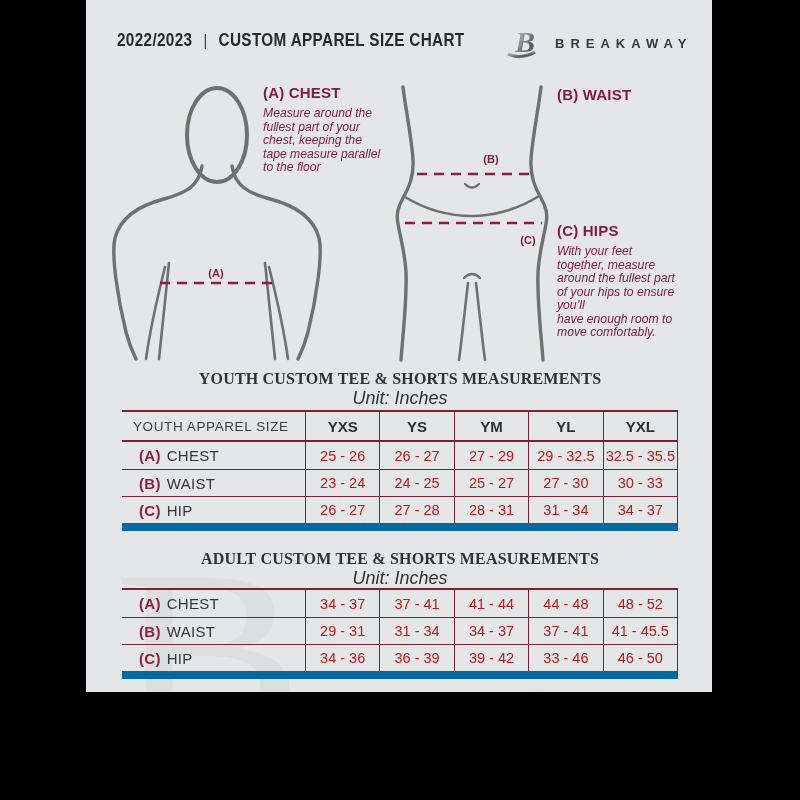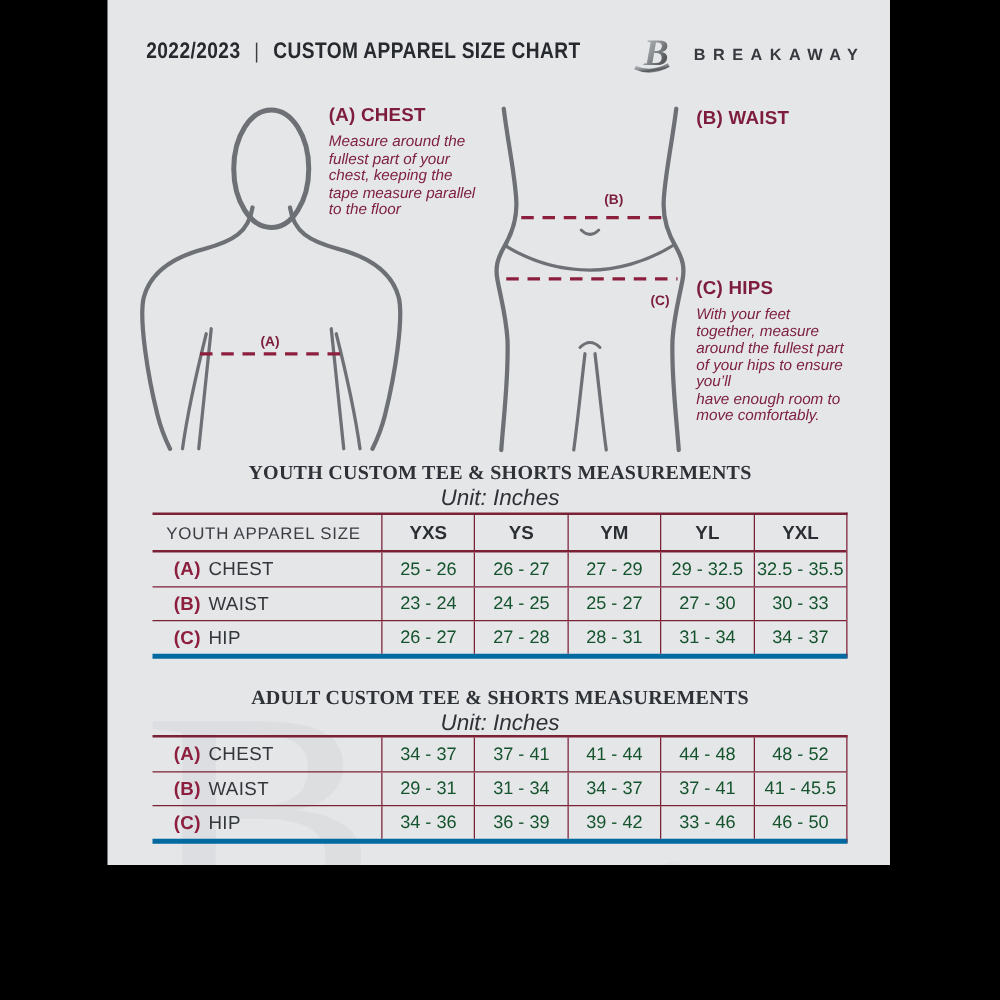--- a/index.html
+++ b/index.html
@@ -49,39 +49,39 @@
   .sec-unit {
     position:absolute; left:36px; width:556px; text-align:center;
     font-size:18px; font-style:italic; color:#2e3236;
   }
   #youth-title { top:370px;font-family:Liberation Serif, serif; } #youth-unit { top:388px; }
   #adult-title { top:550px;font-family:Liberation Serif, serif; } #adult-unit { top:568px; }
   
   .sizes-table {
     position:absolute; left:36px; width:556px; z-index:2;
     border-top:2px solid #7b2136;
-    border-bottom:4px solid #0369a1;
+    border-bottom:8px solid #0369a1;
     border-right:1.5px solid #7b2136;
   }
   #youth-table { top:410px; }
   #adult-table { top:588px; }
   .trow { display:grid; grid-template-columns:183px repeat(5,1fr); }
   .trow.head { height:30px; border-bottom:2px solid #7b2136; }
   .trow.data { height:27px; }
   .trow.data + .trow.data { border-top:1.5px solid #7b2136; }
   .cell { display:flex; align-items:center; justify-content:center; }
   .cell + .cell { border-left:1.5px solid #7b2136; }
   .cell.corner {
     justify-content:flex-start; padding-left:11px;
     font-size:13.5px; letter-spacing:.6px; color:#3a3e42;
   }
   .cell.size { font-size:15px; font-weight:700; color:#2b2f33; }
   .cell.rowlabel { justify-content:flex-start; padding-left:17px; font-size:15px; color:#33373b; letter-spacing:.3px; }
   .cell.rowlabel .pfx { font-weight:700; color:#8c1e3e; margin-right:6px; }
-  .cell.val { font-size:14.5px; color:#14532d; }
+  .cell.val { font-size:14.5px; color:#b91c1c; }
   
   #watermark {
     position:absolute; left:28px; top:536px; z-index:1;
     font-family:"Liberation Serif", serif; font-size:232px; line-height:1;
     color:#d6d8db; opacity:.55;
     transform:scaleX(1.22); transform-origin:0 0;
     pointer-events:none;
   }
   #watermark-swoosh { position:absolute; left:20px; top:680px; width:450px; height:70px; z-index:1; pointer-events:none; }
   

